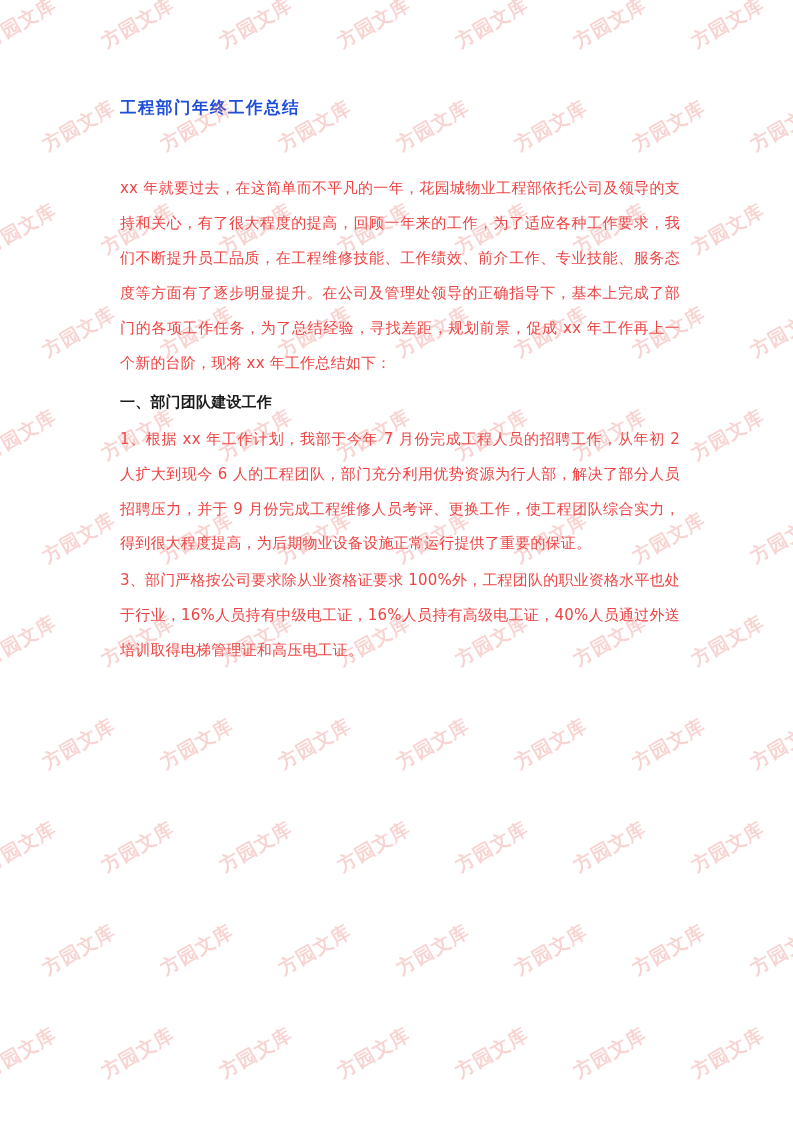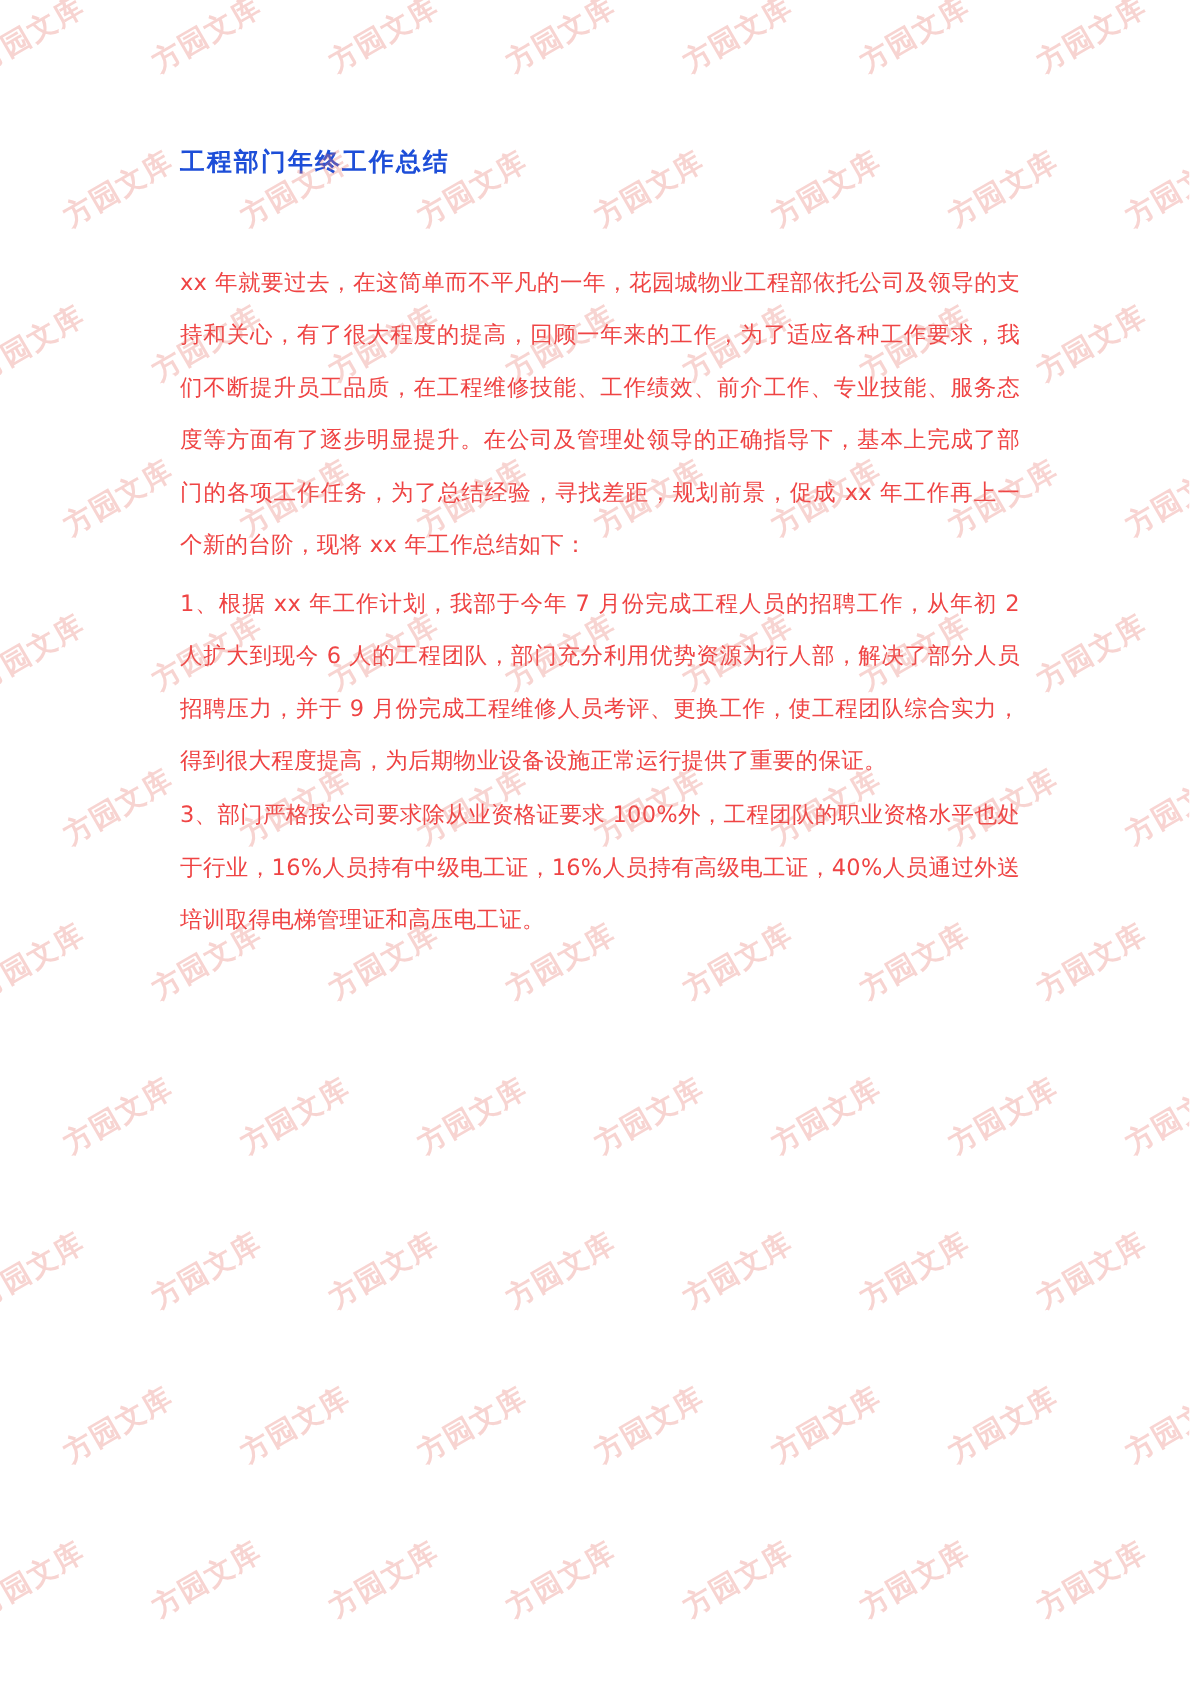--- a/index.html
+++ b/index.html
@@ -84,20 +84,21 @@
     letter-spacing: 0.2px;
   }
 </style>
 </head>
 <body>
 
 <div id="page">
   <div id="doc-body">
     <h1 id="doc-title">工程部门年终工作总结</h1>
     <p class="para first">xx 年就要过去，在这简单而不平凡的一年，花园城物业工程部依托公司及领导的支持和关心，有了很大程度的提高，回顾一年来的工作，为了适应各种工作要求，我们不断提升员工品质，在工程维修技能、工作绩效、前介工作、专业技能、服务态度等方面有了逐步明显提升。在公司及管理处领导的正确指导下，基本上完成了部门的各项工作任务，为了总结经验，寻找差距，规划前景，促成 xx 年工作再上一个新的台阶，现将 xx 年工作总结如下：</p>
+    <p class="heading">一、部门团队建设工作</p>
     <p class="para">1、根据 xx 年工作计划，我部于今年 7 月份完成工程人员的招聘工作，从年初 2 人扩大到现今 6 人的工程团队，部门充分利用优势资源为行人部，解决了部分人员招聘压力，并于 9 月份完成工程维修人员考评、更换工作，使工程团队综合实力，得到很大程度提高，为后期物业设备设施正常运行提供了重要的保证。</p>
     <p class="para">3、部门严格按公司要求除从业资格证要求 100%外，工程团队的职业资格水平也处于行业，16%人员持有中级电工证，16%人员持有高级电工证，40%人员通过外送培训取得电梯管理证和高压电工证。</p>
   </div>
 </div>
 
 <div id="watermark-layer">
     <div class="wm" style="color: rgb(232, 114, 106); left: -20px; top: 10px;">方园文库</div>
     <div class="wm" style="color: rgb(232, 114, 106); left: 98px; top: 10px;">方园文库</div>
     <div class="wm" style="color: rgb(232, 114, 106); left: 216px; top: 10px;">方园文库</div>
     <div class="wm" style="color: rgb(232, 114, 106); left: 334px; top: 10px;">方园文库</div>

